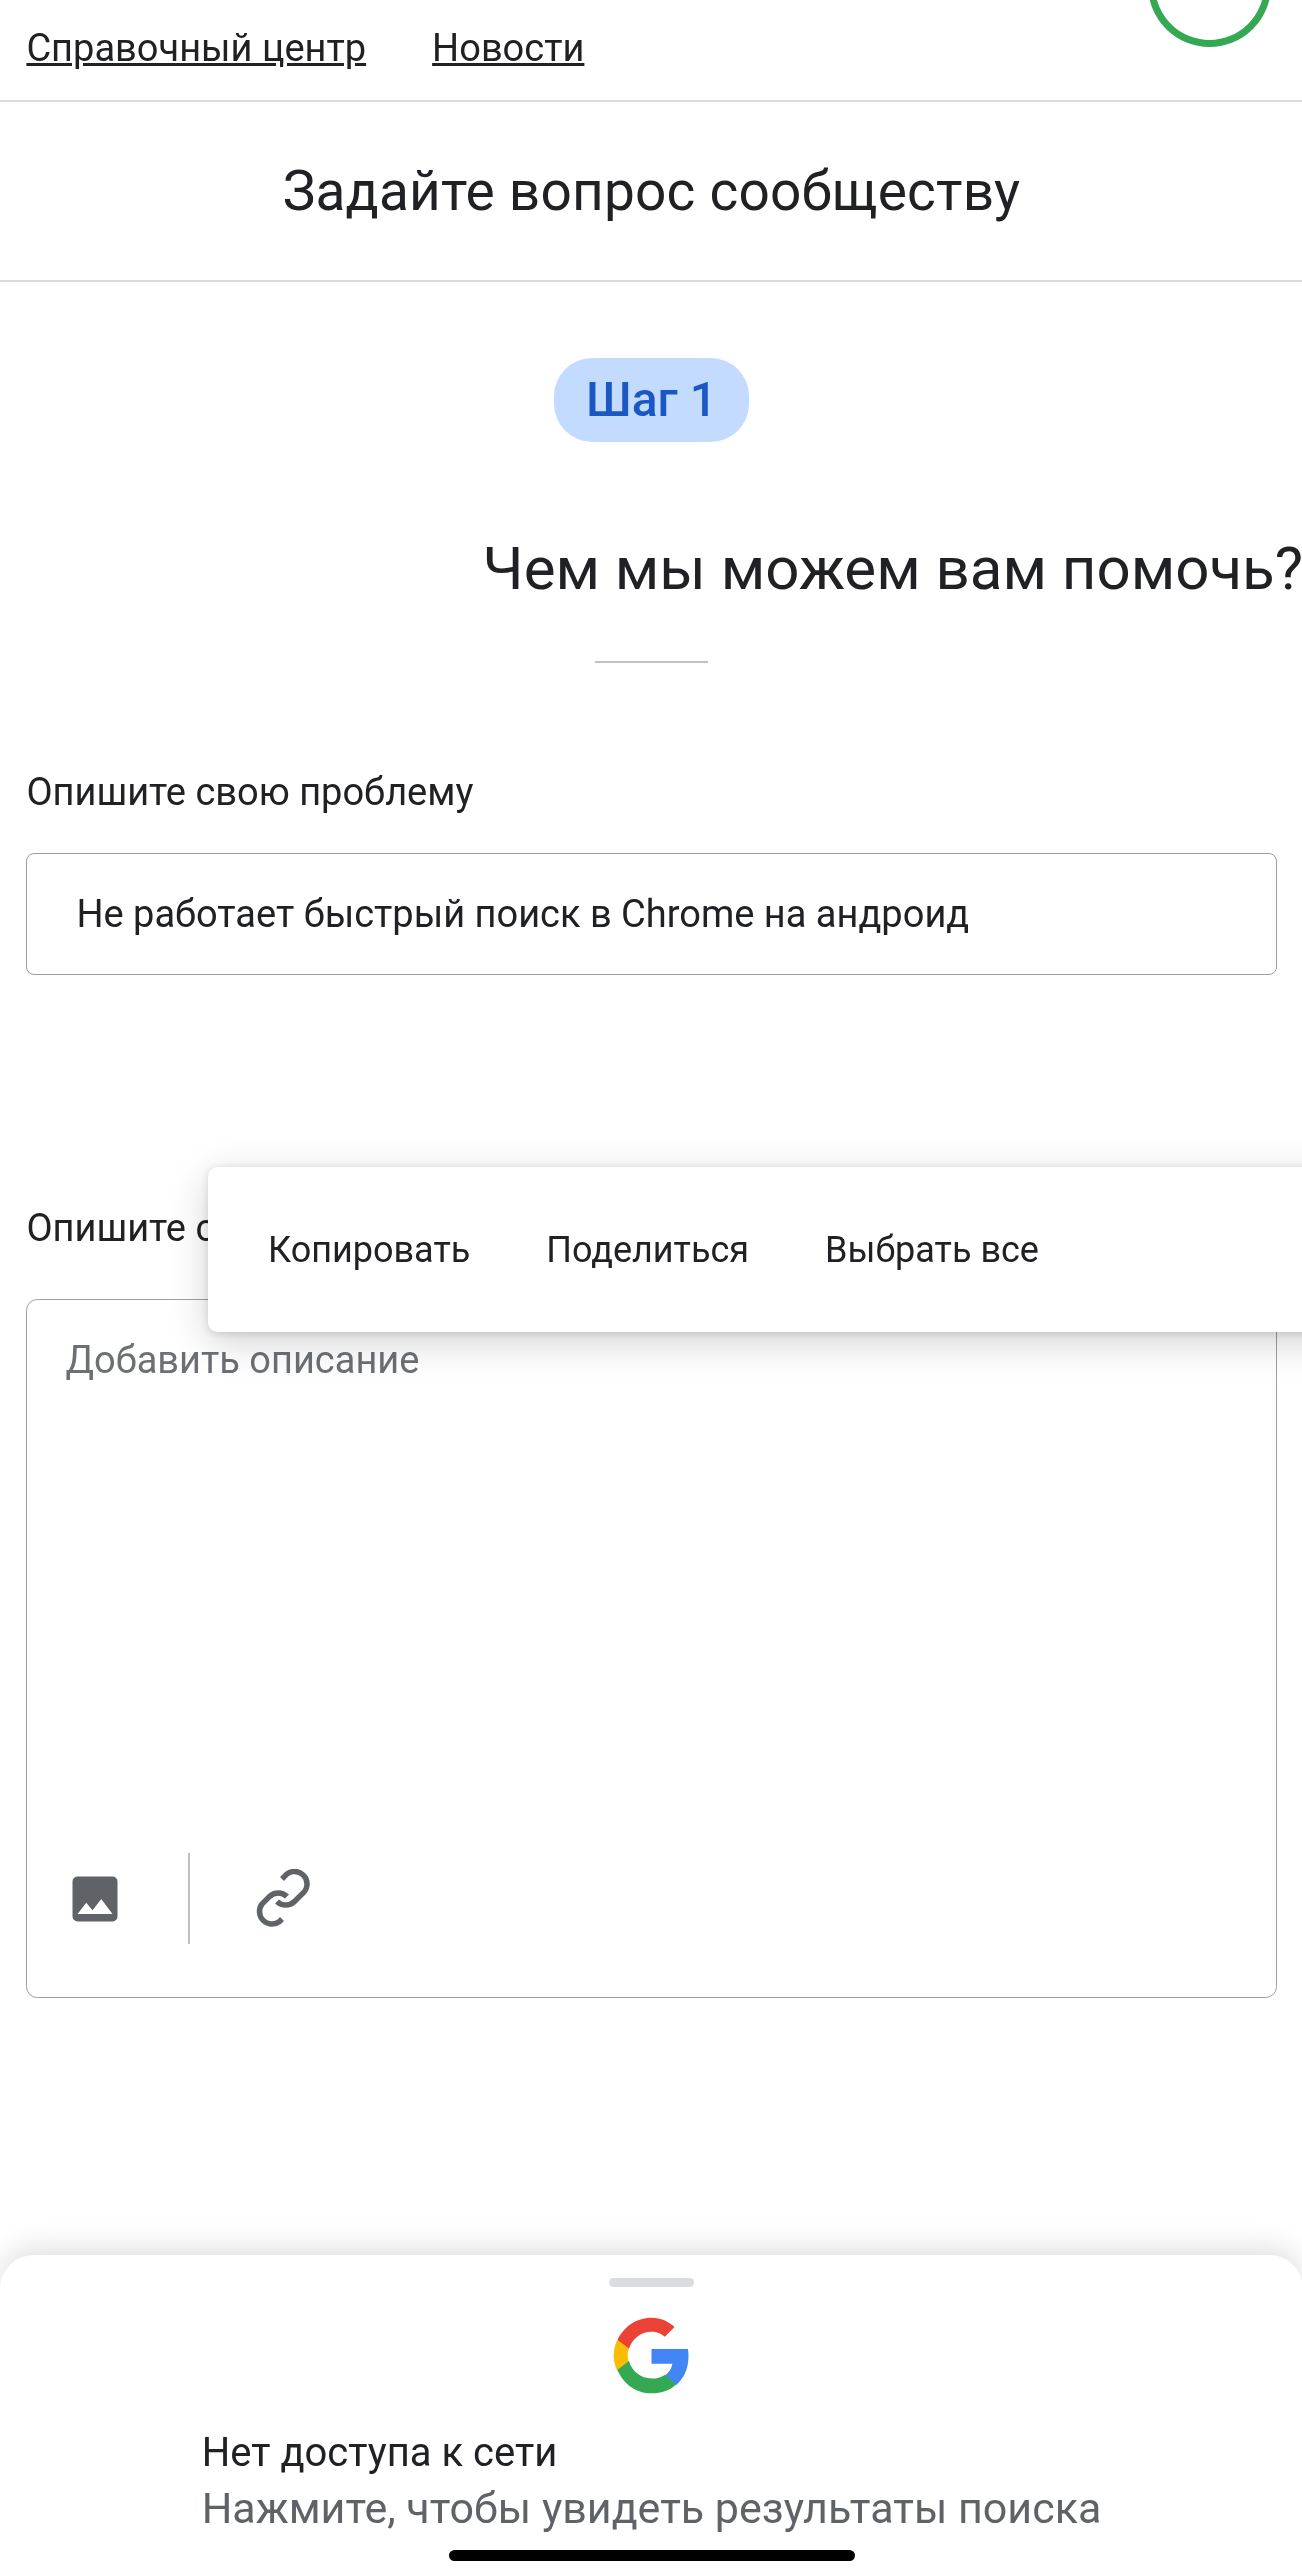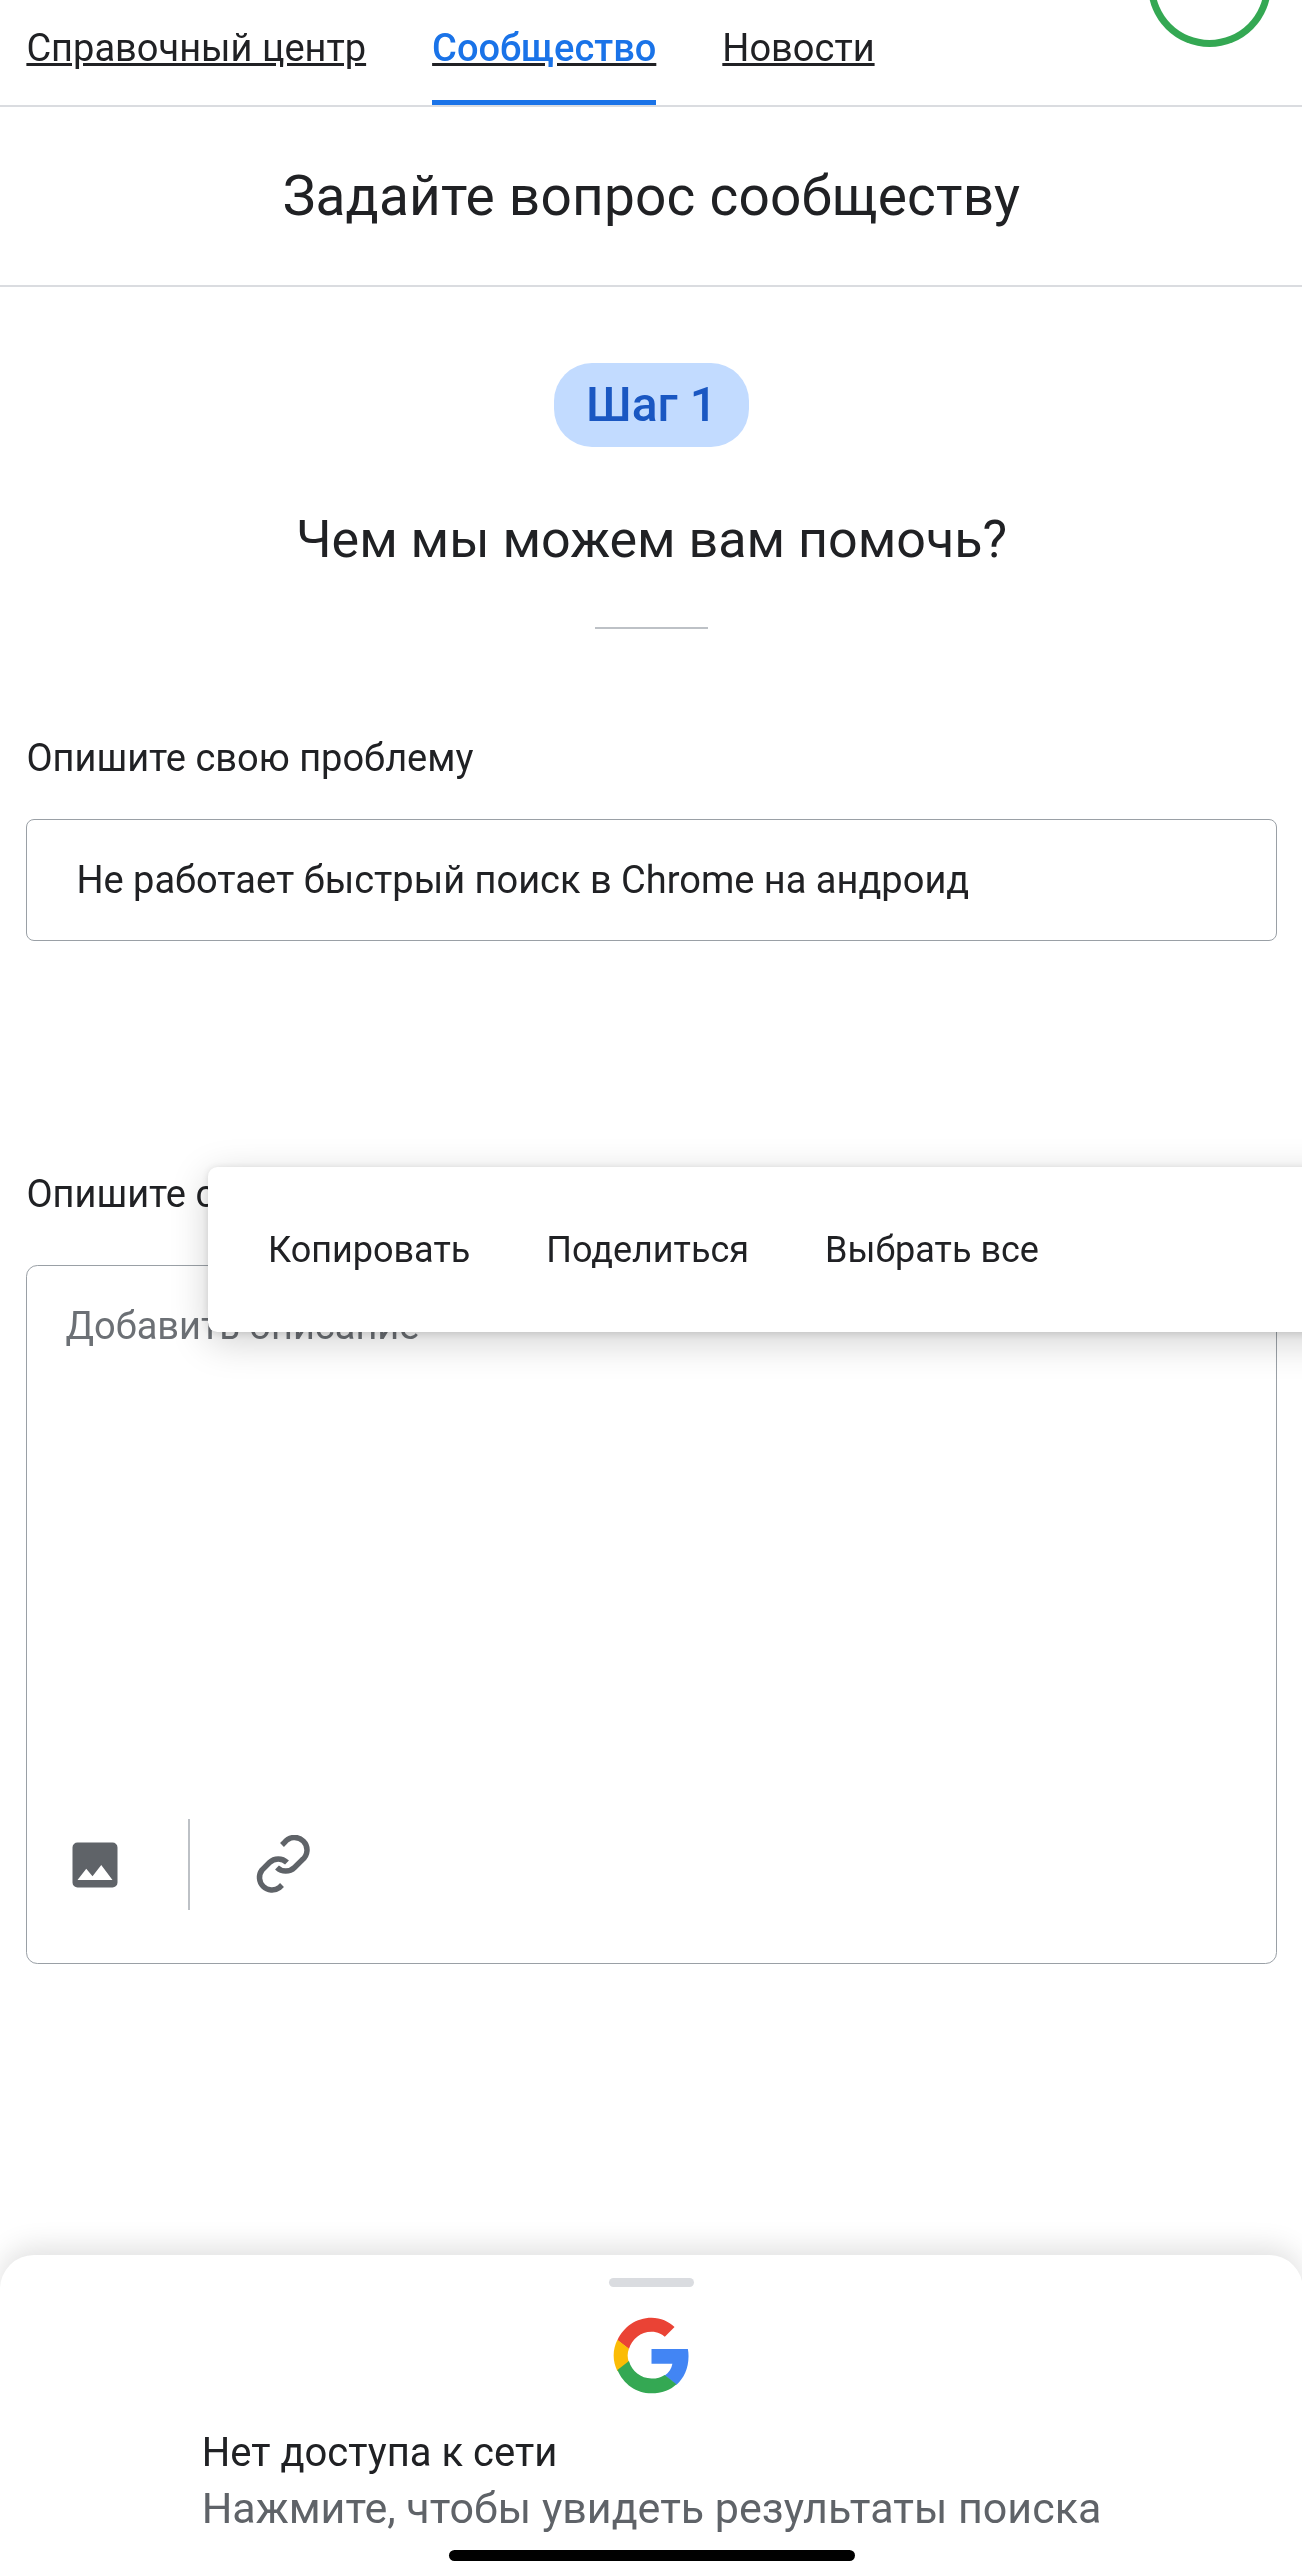--- a/index.html
+++ b/index.html
@@ -5,21 +5,21 @@
   * { box-sizing: border-box; margin: 0; padding: 0; }
   html, body { width: 1303px; height: 2576px; background: #fff; font-family: Roboto, "Helvetica Neue", Arial, sans-serif; color: #202124; overflow: hidden; position: relative; }
   .tabs { display: flex; gap: 66px; padding: 26.4px 26.4px 0; font-size: 38px; text-decoration: underline; }
   .tab { padding-bottom: 30px; color: #202124; }
   .tab.active { color: #1a73e8; font-weight: 500; border-bottom: 5.7px solid #1a73e8; }
   .hr { height: 1.9px; background: #dadce0; }
   .title { font-size: 55px; text-align: center; padding: 57px 19px; letter-spacing: 0.2px; }
   .thin-hr { height: 1.9px; background: #dadce0; }
   .step-chip { display: inline-block; background: #c2dbff; color: #1a57c2; font-size: 48px; font-weight: 500; padding: 13.2px 32px; border-radius: 38px; }
   .chip-wrap { text-align: center; margin-top: 76px; }
-  .subtitle { font-size: 52px; text-align: center; margin-top: 62px; }
+  .subtitle { font-size: 60px; text-align: right; margin-top: 91px; }
   .short-rule { width: 113px; height: 2.8px; background: #bdc1c6; margin: 57px auto 0; }
   .form { padding: 0 26.4px; }
   .label { font-size: 38px; margin-top: 104px; line-height: 1.35; }
   .label2-wrap { position: relative; margin-top: 227px; font-size: 38px; line-height: 1.38; }
   .highlight { background: #a8d7f0; }
   .input-box { border: 1.9px solid #9aa0a6; border-radius: 8px; padding: 38px 49px; font-size: 38px; margin-top: 34px; }
   .input-box.title-box { color: #202124; }
   .textarea-box { border: 1.9px solid #9aa0a6; border-radius: 11.3px; margin-top: 45px; height: 699px; display: flex; flex-direction: column; }
   .textarea-placeholder { color: #6c7075; font-size: 38px; padding: 38px 38px 0; flex: 1; }
   .toolbar { display: flex; align-items: center; padding: 0 38px 53px; gap: 53px; }
@@ -53,21 +53,20 @@
 
   .avatar-ring { position: absolute; top: -15px; right: 32px; width: 123px; height: 62px; border: 7.6px solid #34a853; border-top: none; border-bottom-left-radius: 123px; border-bottom-right-radius: 123px; }
 </style>
 </head>
 <body>
 
 <div class="avatar-ring"></div>
 
 <div class="tabs">
   <div class="tab">Справочный центр</div>
-  <div class="tab active">Сообщество</div>
   <div class="tab">Новости</div>
 </div>
 <div class="hr"></div>
 
 <div class="title">Задайте вопрос сообществу</div>
 <div class="thin-hr"></div>
 
 <div class="chip-wrap">
   <div class="step-chip">Шаг 1</div>
 </div>

